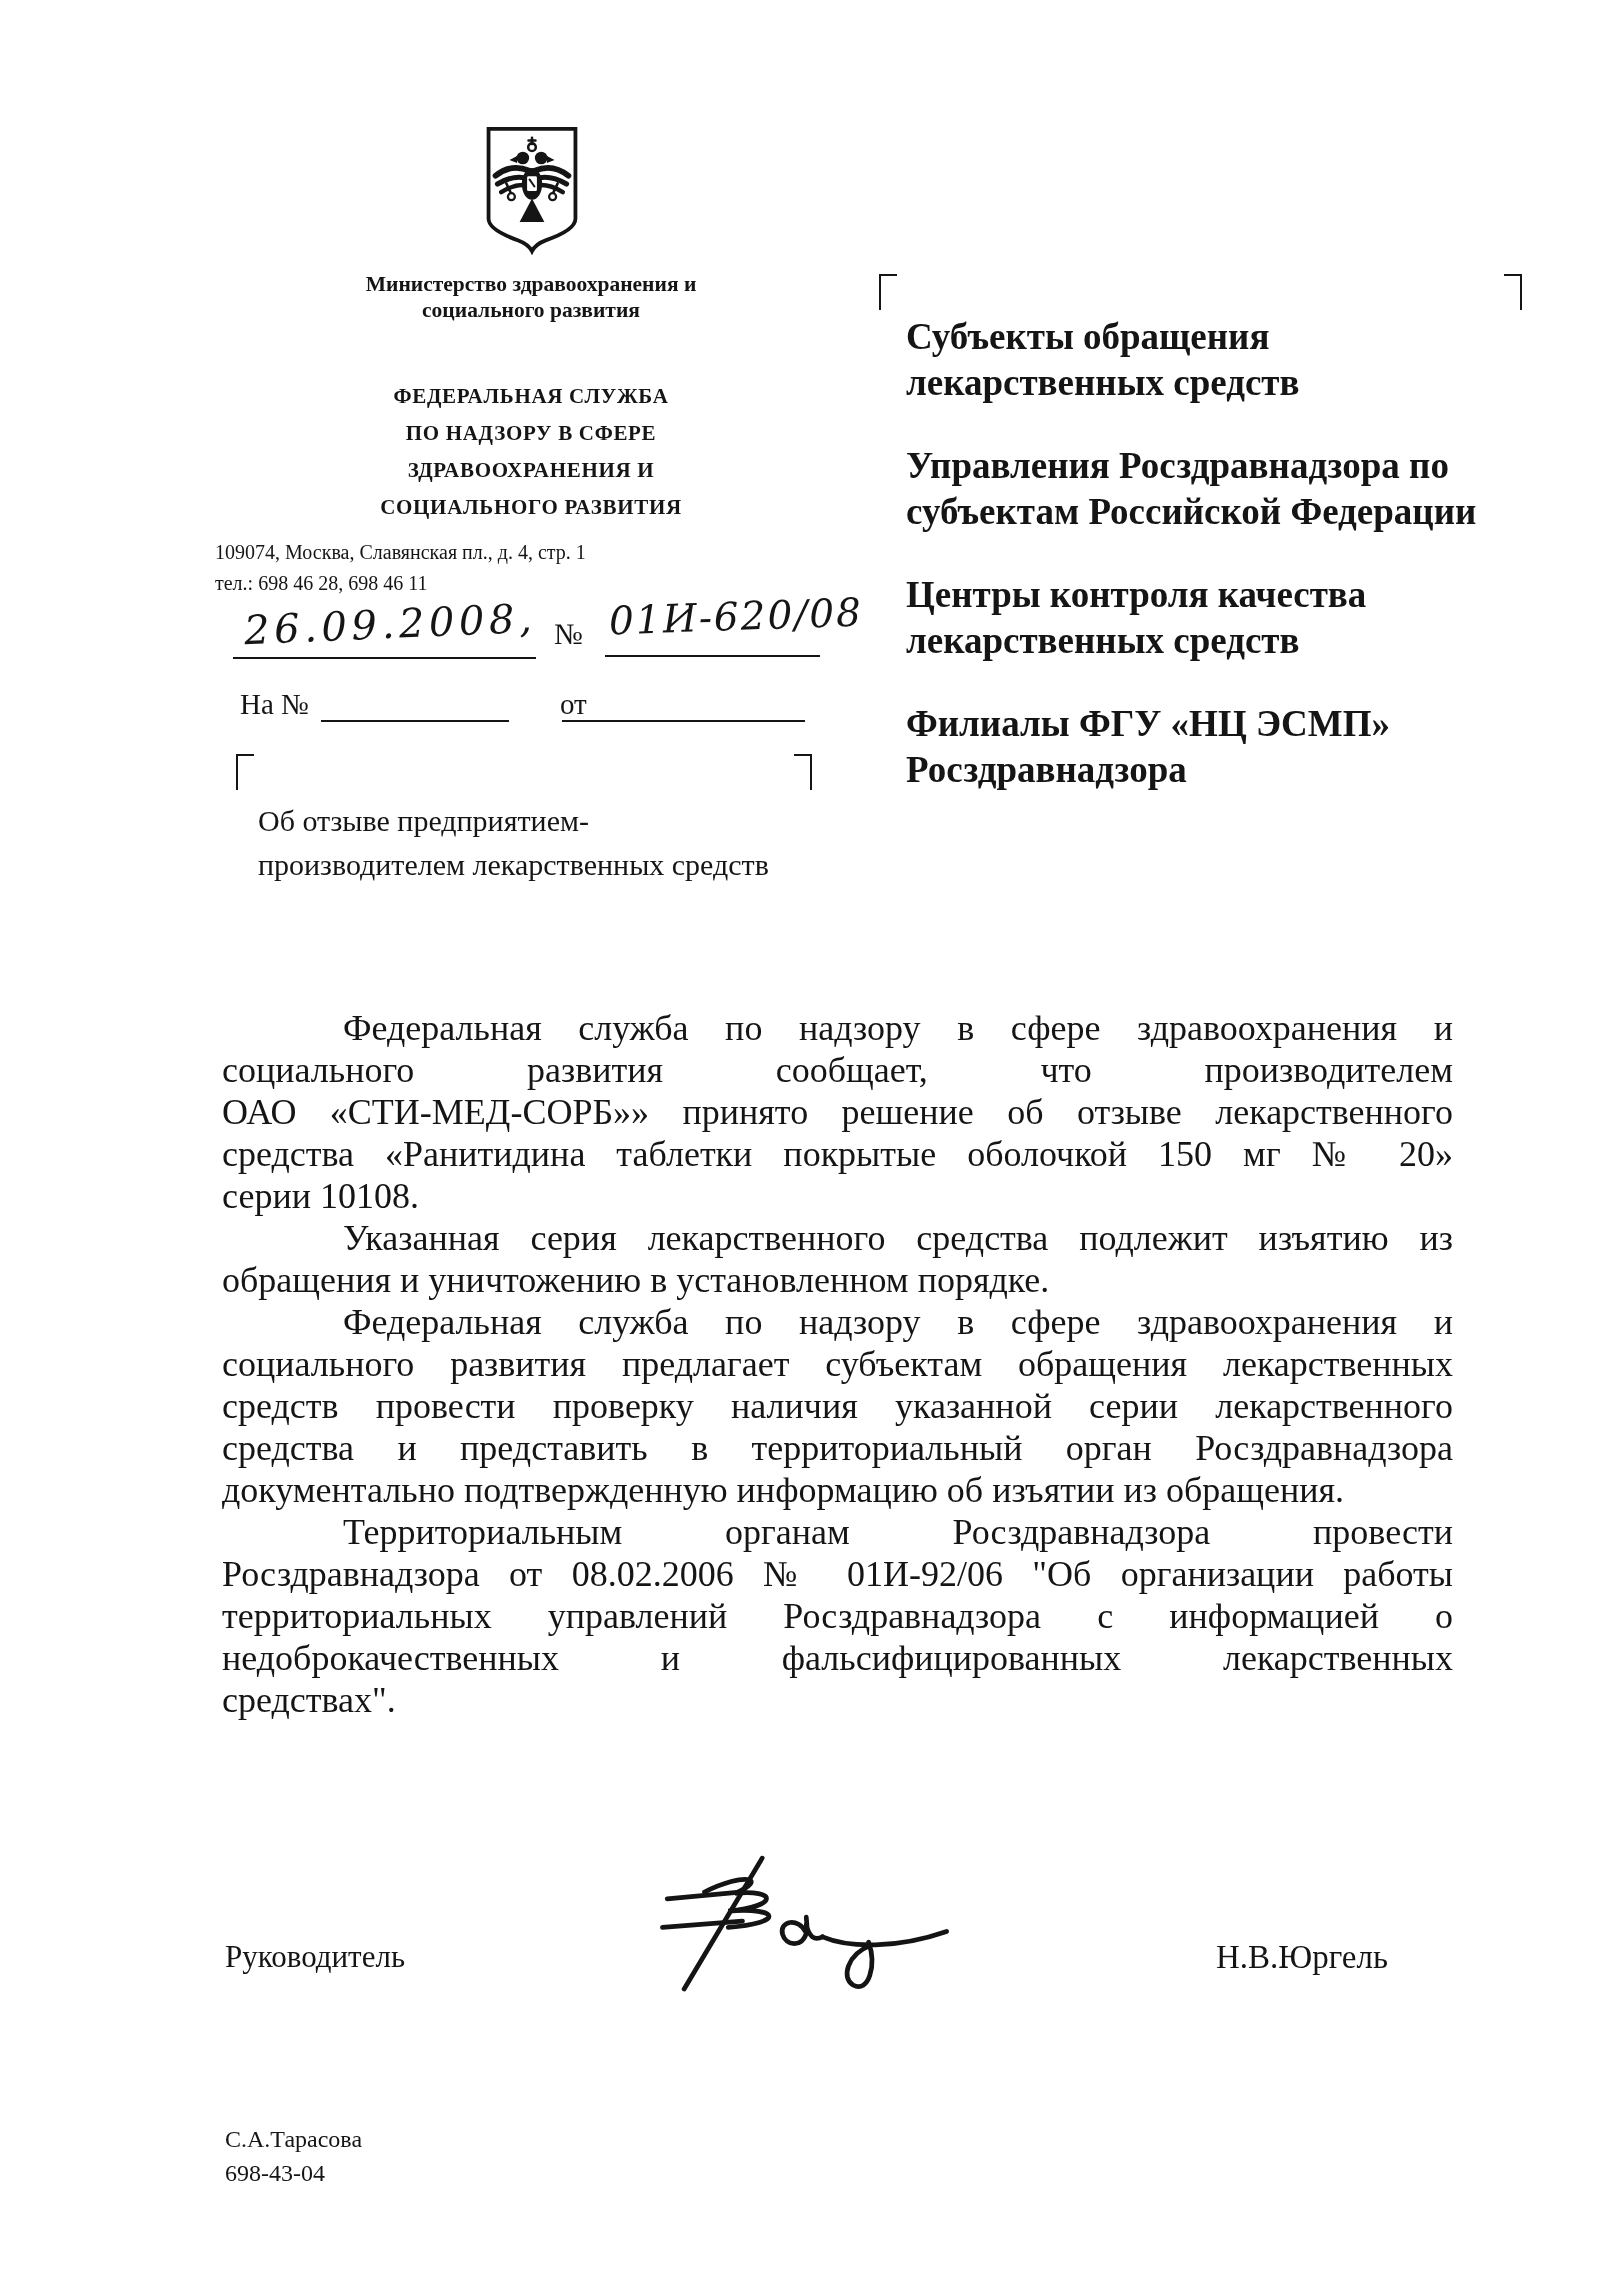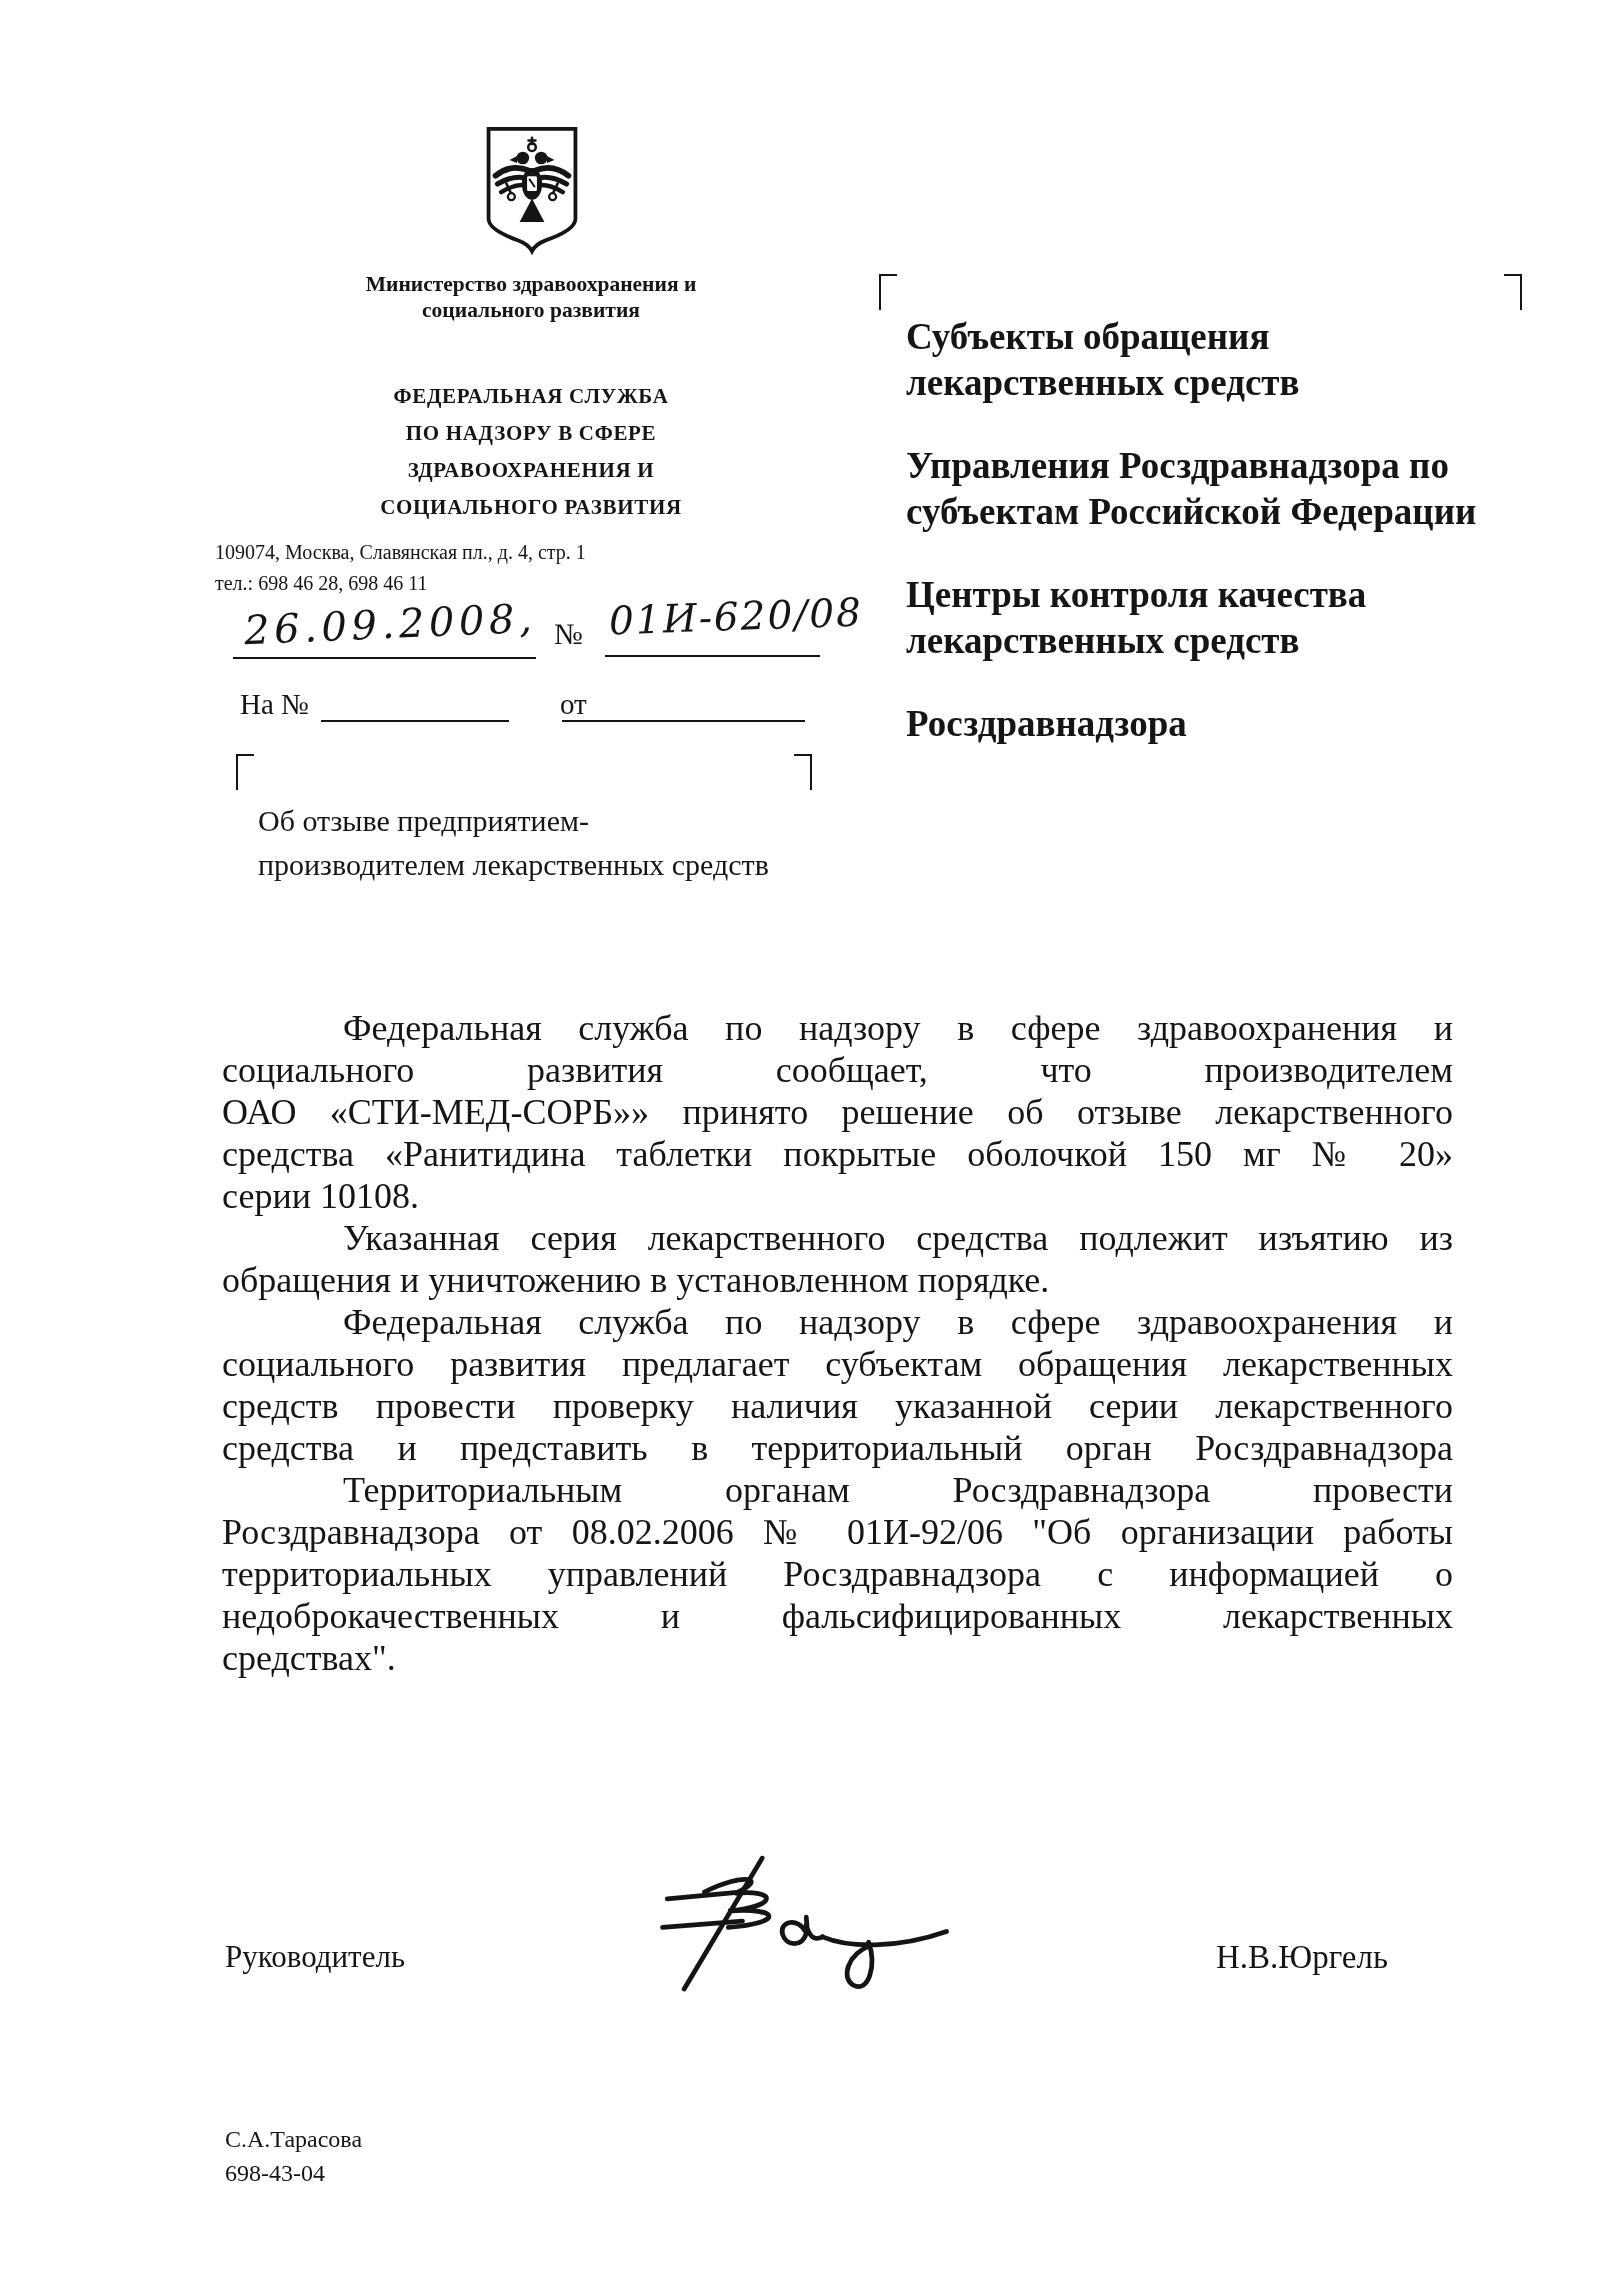--- a/index.html
+++ b/index.html
@@ -153,20 +153,21 @@
     </div>
     <div class="recipient-group">
       <div>Управления Росздравнадзора по</div>
       <div>субъектам Российской Федерации</div>
     </div>
     <div class="recipient-group">
       <div>Центры контроля качества</div>
       <div>лекарственных средств</div>
     </div>
     <div class="recipient-group">
+      <div>Филиалы ФГУ «НЦ ЭСМП»</div>
       <div>Росздравнадзора</div>
     </div>
   </div>
 
   <div class="body-text">
     <div>
       <div class="bline first">Федеральная служба по надзору в сфере здравоохранения и</div>
       <div class="bline">социального развития сообщает, что производителем</div>
       <div class="bline">ОАО «СТИ-МЕД-СОРБ»» принято решение об отзыве лекарственного</div>
       <div class="bline">средства «Ранитидина таблетки покрытые оболочкой 150 мг № 20»</div>
@@ -174,20 +175,21 @@
     </div>
     <div>
       <div class="bline first">Указанная серия лекарственного средства подлежит изъятию из</div>
       <div class="bline last">обращения и уничтожению в установленном порядке.</div>
     </div>
     <div>
       <div class="bline first">Федеральная служба по надзору в сфере здравоохранения и</div>
       <div class="bline">социального развития предлагает субъектам обращения лекарственных</div>
       <div class="bline">средств провести проверку наличия указанной серии лекарственного</div>
       <div class="bline">средства и представить в территориальный орган Росздравнадзора</div>
+      <div class="bline last">документально подтвержденную информацию об изъятии из обращения.</div>
     </div>
     <div>
       <div class="bline first">Территориальным органам Росздравнадзора провести</div>
       <div class="bline">Росздравнадзора от 08.02.2006 № 01И-92/06 "Об организации работы</div>
       <div class="bline">территориальных управлений Росздравнадзора с информацией о</div>
       <div class="bline">недоброкачественных и фальсифицированных лекарственных</div>
       <div class="bline last">средствах".</div>
     </div>
   </div>
 

